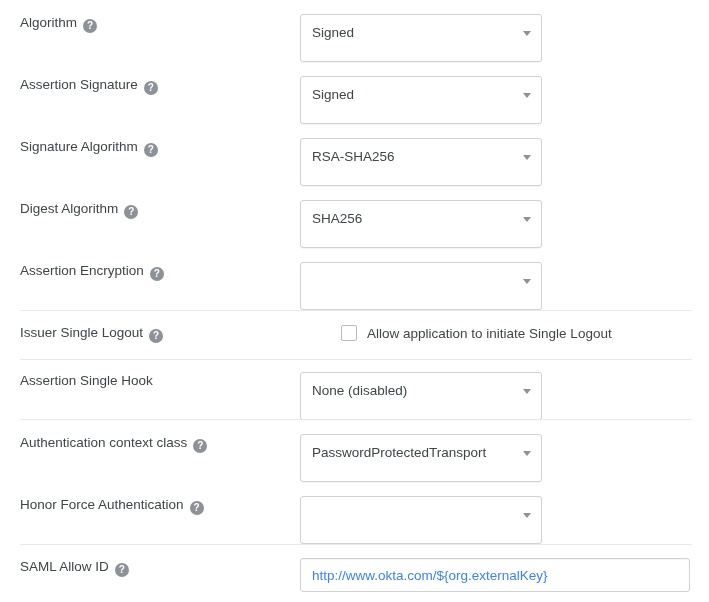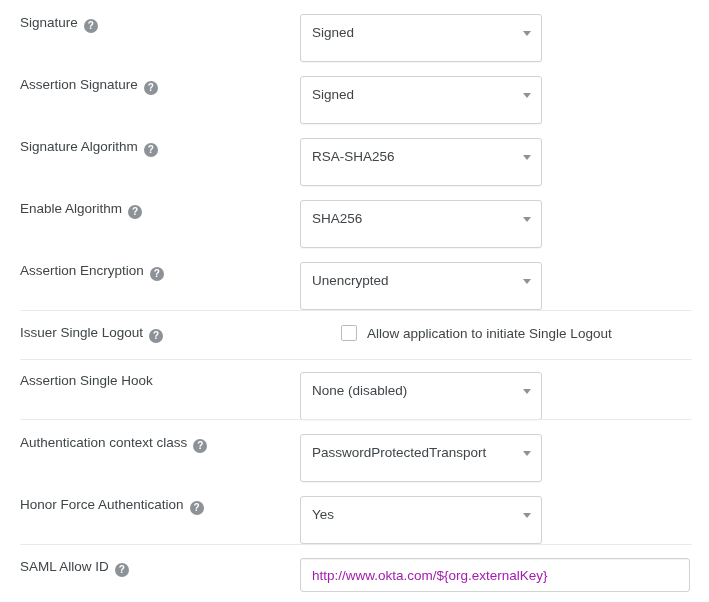--- a/index.html
+++ b/index.html
@@ -93,21 +93,21 @@
     border-radius: 3px;
     box-shadow: inset 0 1px 1px rgba(0,0,0,0.05);
   }
   .textinput .value {
     position: absolute;
     left: 11px;
     top: 0;
     height: 34px;
     line-height: 34px;
     font-size: 13.5px;
-    color: #a21caf;
+    color: #3b82f6;
     white-space: nowrap;
     overflow: hidden;
     width: 365px;
   }
   .checkbox-wrap {
     position: relative;
     height: 20px;
     white-space: nowrap;
     padding-left: 42px;
   }
@@ -136,21 +136,21 @@
     background: #e8eaeb;
   }
 </style>
 </head>
 <body>
 
 <div class="form">
 
   <div class="row" style="top:14px;">
     <div class="label">
-      <span>Signature</span><span class="help-icon">?</span>
+      <span>Algorithm</span><span class="help-icon">?</span>
     </div>
     <div class="control">
       <div class="select">
         <div class="value">Signed</div>
         <div class="arrow"></div>
       </div>
     </div>
   </div>
 
   <div class="row" style="top:76px;">
@@ -172,37 +172,36 @@
     <div class="control">
       <div class="select">
         <div class="value">RSA-SHA256</div>
         <div class="arrow"></div>
       </div>
     </div>
   </div>
 
   <div class="row" style="top:200px;">
     <div class="label">
-      <span>Enable Algorithm</span><span class="help-icon">?</span>
+      <span>Digest Algorithm</span><span class="help-icon">?</span>
     </div>
     <div class="control">
       <div class="select">
         <div class="value">SHA256</div>
         <div class="arrow"></div>
       </div>
     </div>
   </div>
 
   <div class="row" style="top:262px;">
     <div class="label">
       <span>Assertion Encryption</span><span class="help-icon">?</span>
     </div>
     <div class="control">
       <div class="select">
-        <div class="value">Unencrypted</div>
         <div class="arrow"></div>
       </div>
     </div>
   </div>
 
   <div class="divider" style="top:310px;"></div>
 
   <div class="row" style="top:324px;">
     <div class="label">
       <span>Issuer Single Logout</span><span class="help-icon">?</span>
@@ -241,21 +240,20 @@
       </div>
     </div>
   </div>
 
   <div class="row" style="top:496px;">
     <div class="label">
       <span>Honor Force Authentication</span><span class="help-icon">?</span>
     </div>
     <div class="control">
       <div class="select">
-        <div class="value">Yes</div>
         <div class="arrow"></div>
       </div>
     </div>
   </div>
 
   <div class="divider" style="top:544px;"></div>
 
   <div class="row" style="top:558px;">
     <div class="label">
       <span>SAML Allow ID</span><span class="help-icon">?</span>

